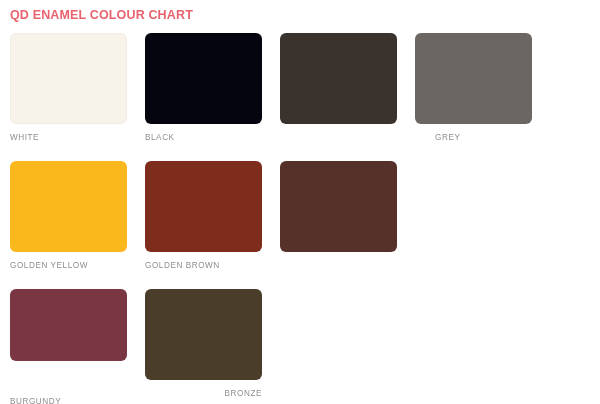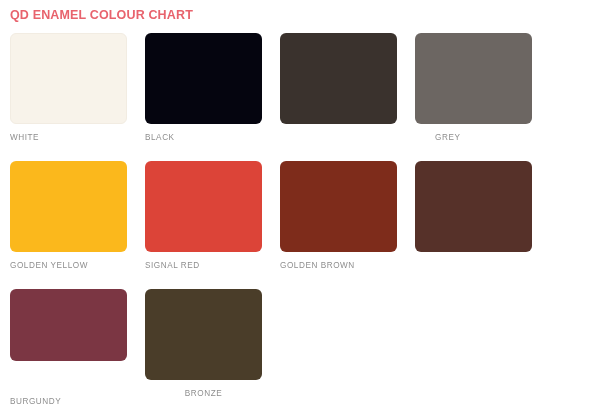--- a/index.html
+++ b/index.html
@@ -70,21 +70,21 @@
     margin-top: 9px;
     font-size: 8.2px;
     letter-spacing: 0.55px;
     color: #8e8e8e;
     text-transform: uppercase;
     white-space: nowrap;
     text-align: left;
   }
 
   .swatch-label.centered {
-    text-align: center;
+    text-align: right;
   }
 </style>
 </head>
 <body>
 
 <div class="chart-page">
 
   <div class="chart-title">QD ENAMEL COLOUR CHART</div>
 
   <div class="swatch-grid">
@@ -104,24 +104,20 @@
           <div class="swatch-chip" style="background: rgb(108, 102, 98);"></div>
           <div class="swatch-label" style="color: rgb(142, 142, 142); padding-left: 20px;">GREY</div>
         </div>
       </div>
       <div class="swatch-row">
         <div class="swatch-cell">
           <div class="swatch-chip" style="background: rgb(251, 184, 28);"></div>
           <div class="swatch-label" style="color: rgb(142, 142, 142);">GOLDEN YELLOW</div>
         </div>
         <div class="swatch-cell">
-          <div class="swatch-chip" style="background: rgb(220, 68, 56);"></div>
-          <div class="swatch-label" style="color: rgb(142, 142, 142);">SIGNAL RED</div>
-        </div>
-        <div class="swatch-cell">
           <div class="swatch-chip" style="background: rgb(126, 44, 27);"></div>
           <div class="swatch-label" style="color: rgb(142, 142, 142);">GOLDEN BROWN</div>
         </div>
         <div class="swatch-cell">
           <div class="swatch-chip" style="background: rgb(86, 49, 41);"></div>
         </div>
       </div>
       <div class="swatch-row">
         <div class="swatch-cell">
           <div class="swatch-chip" style="background: rgb(123, 54, 67);"></div>

